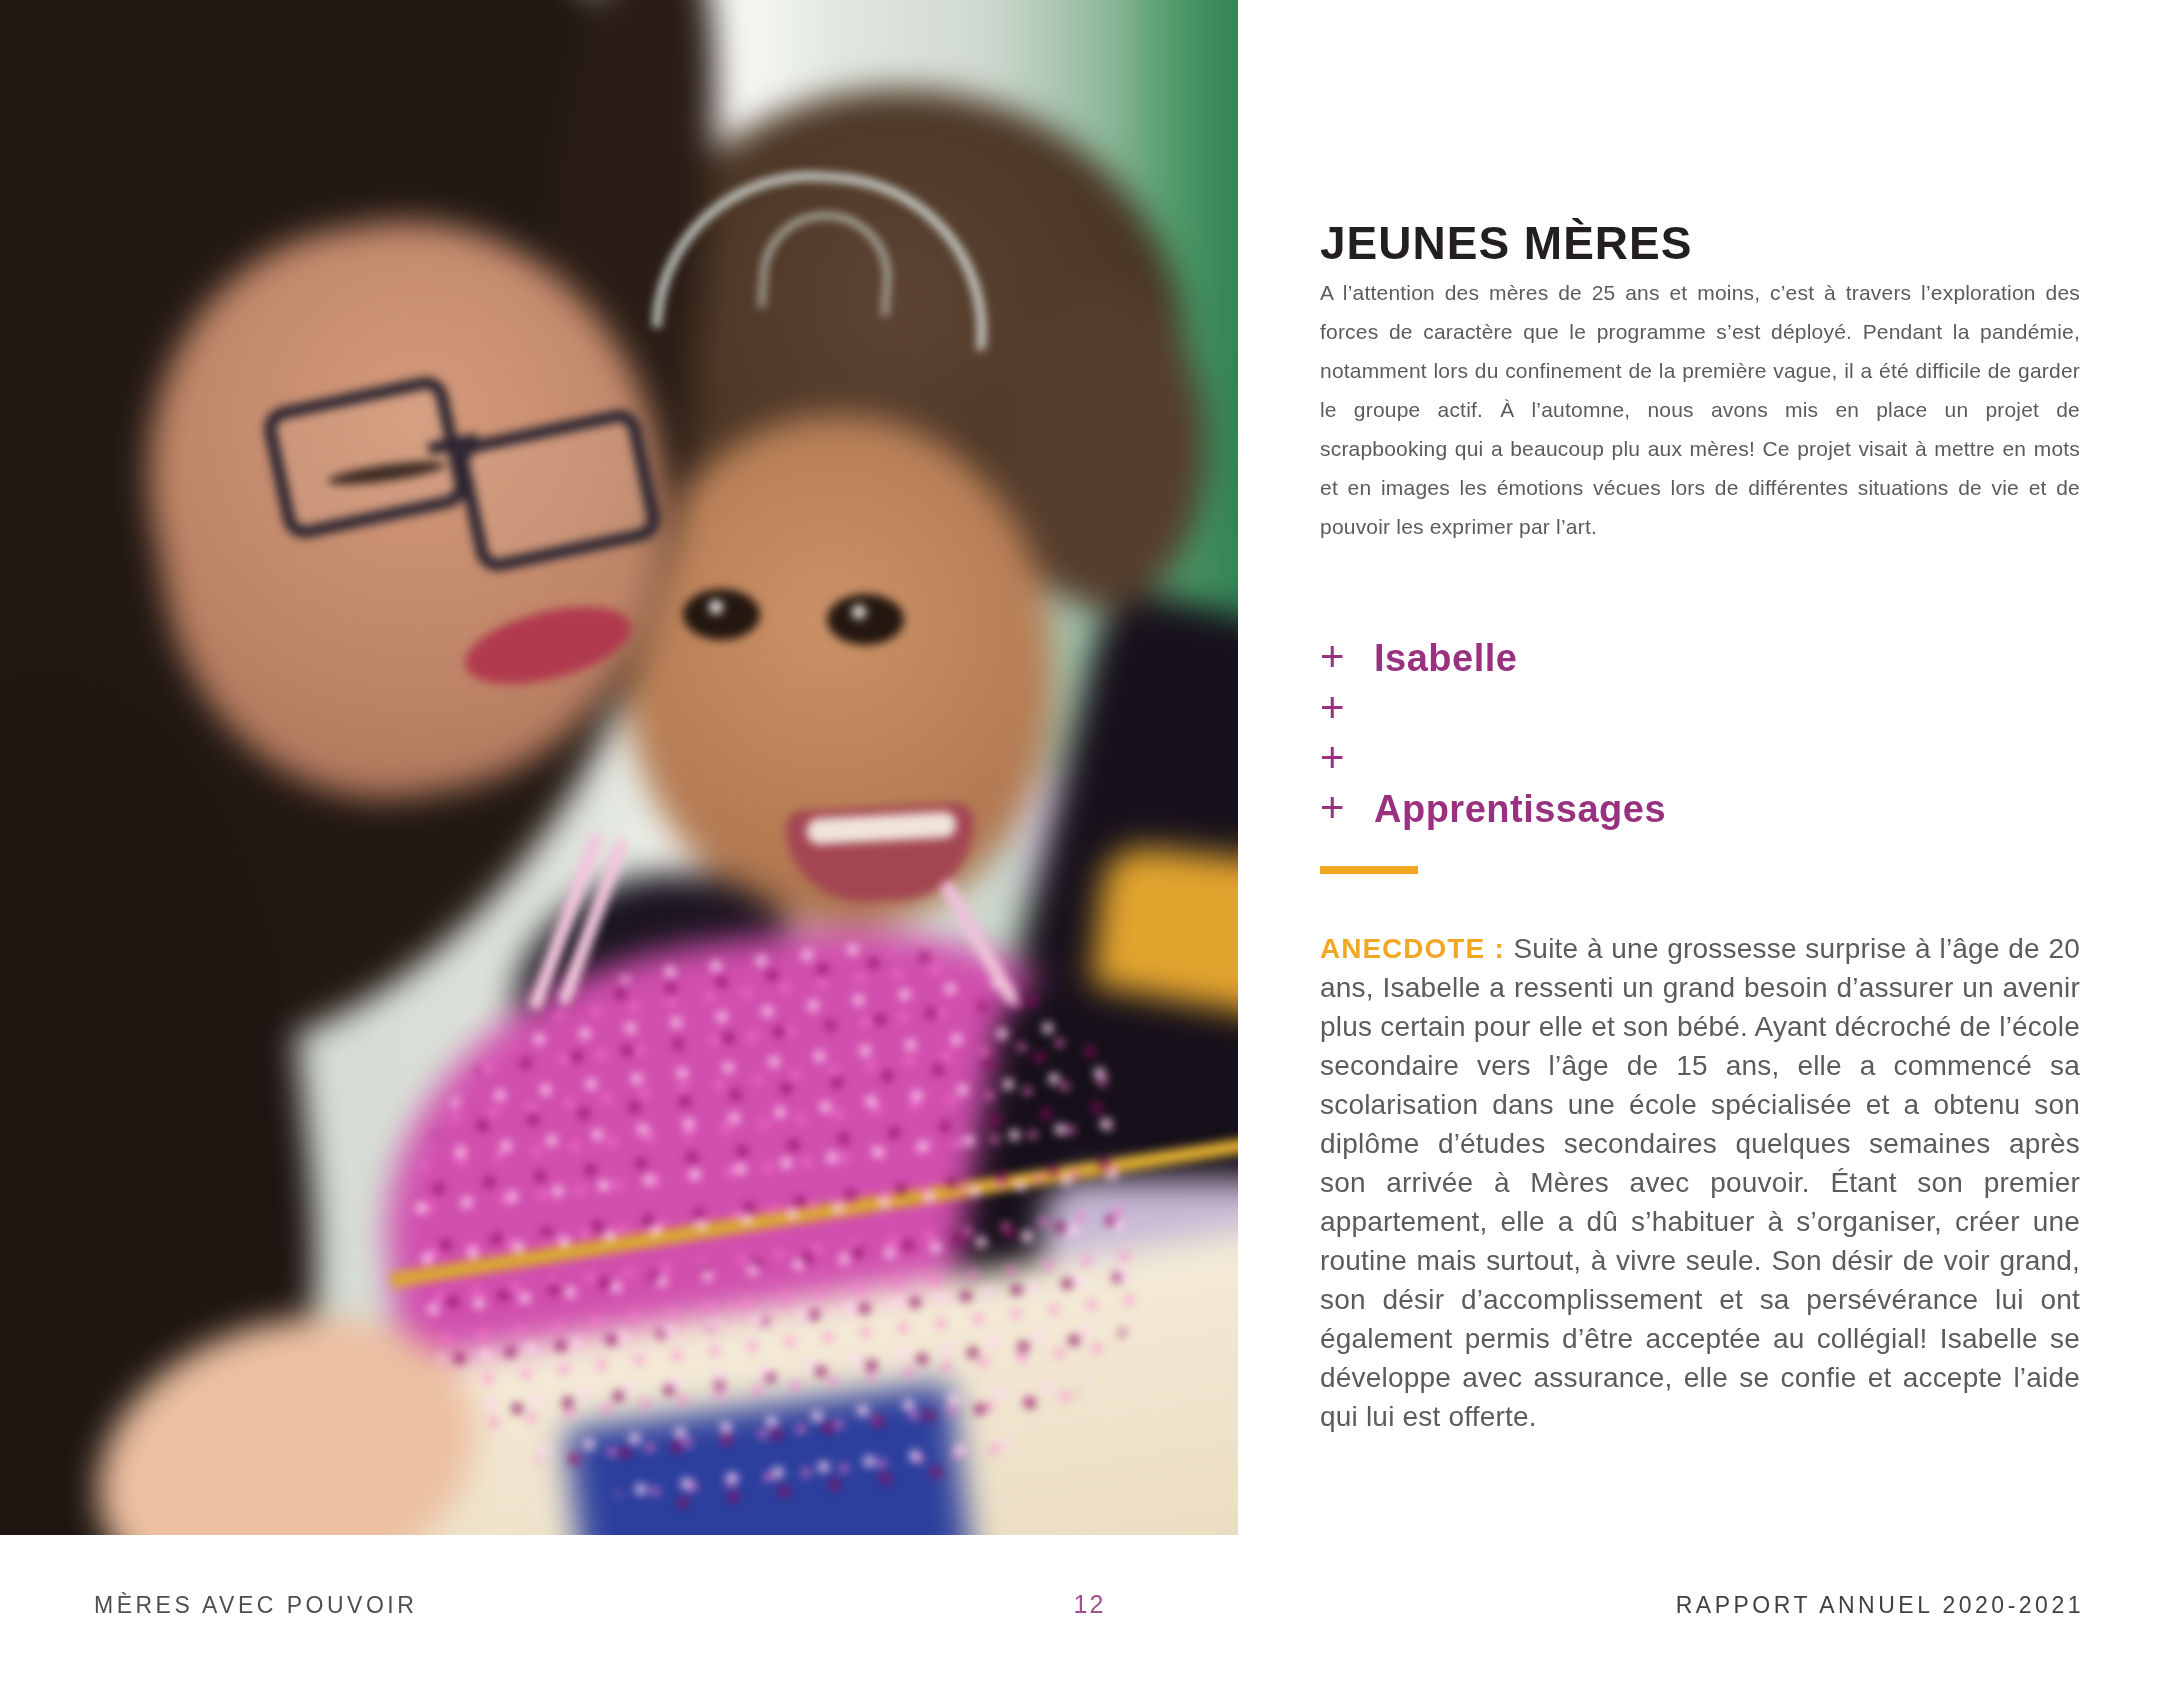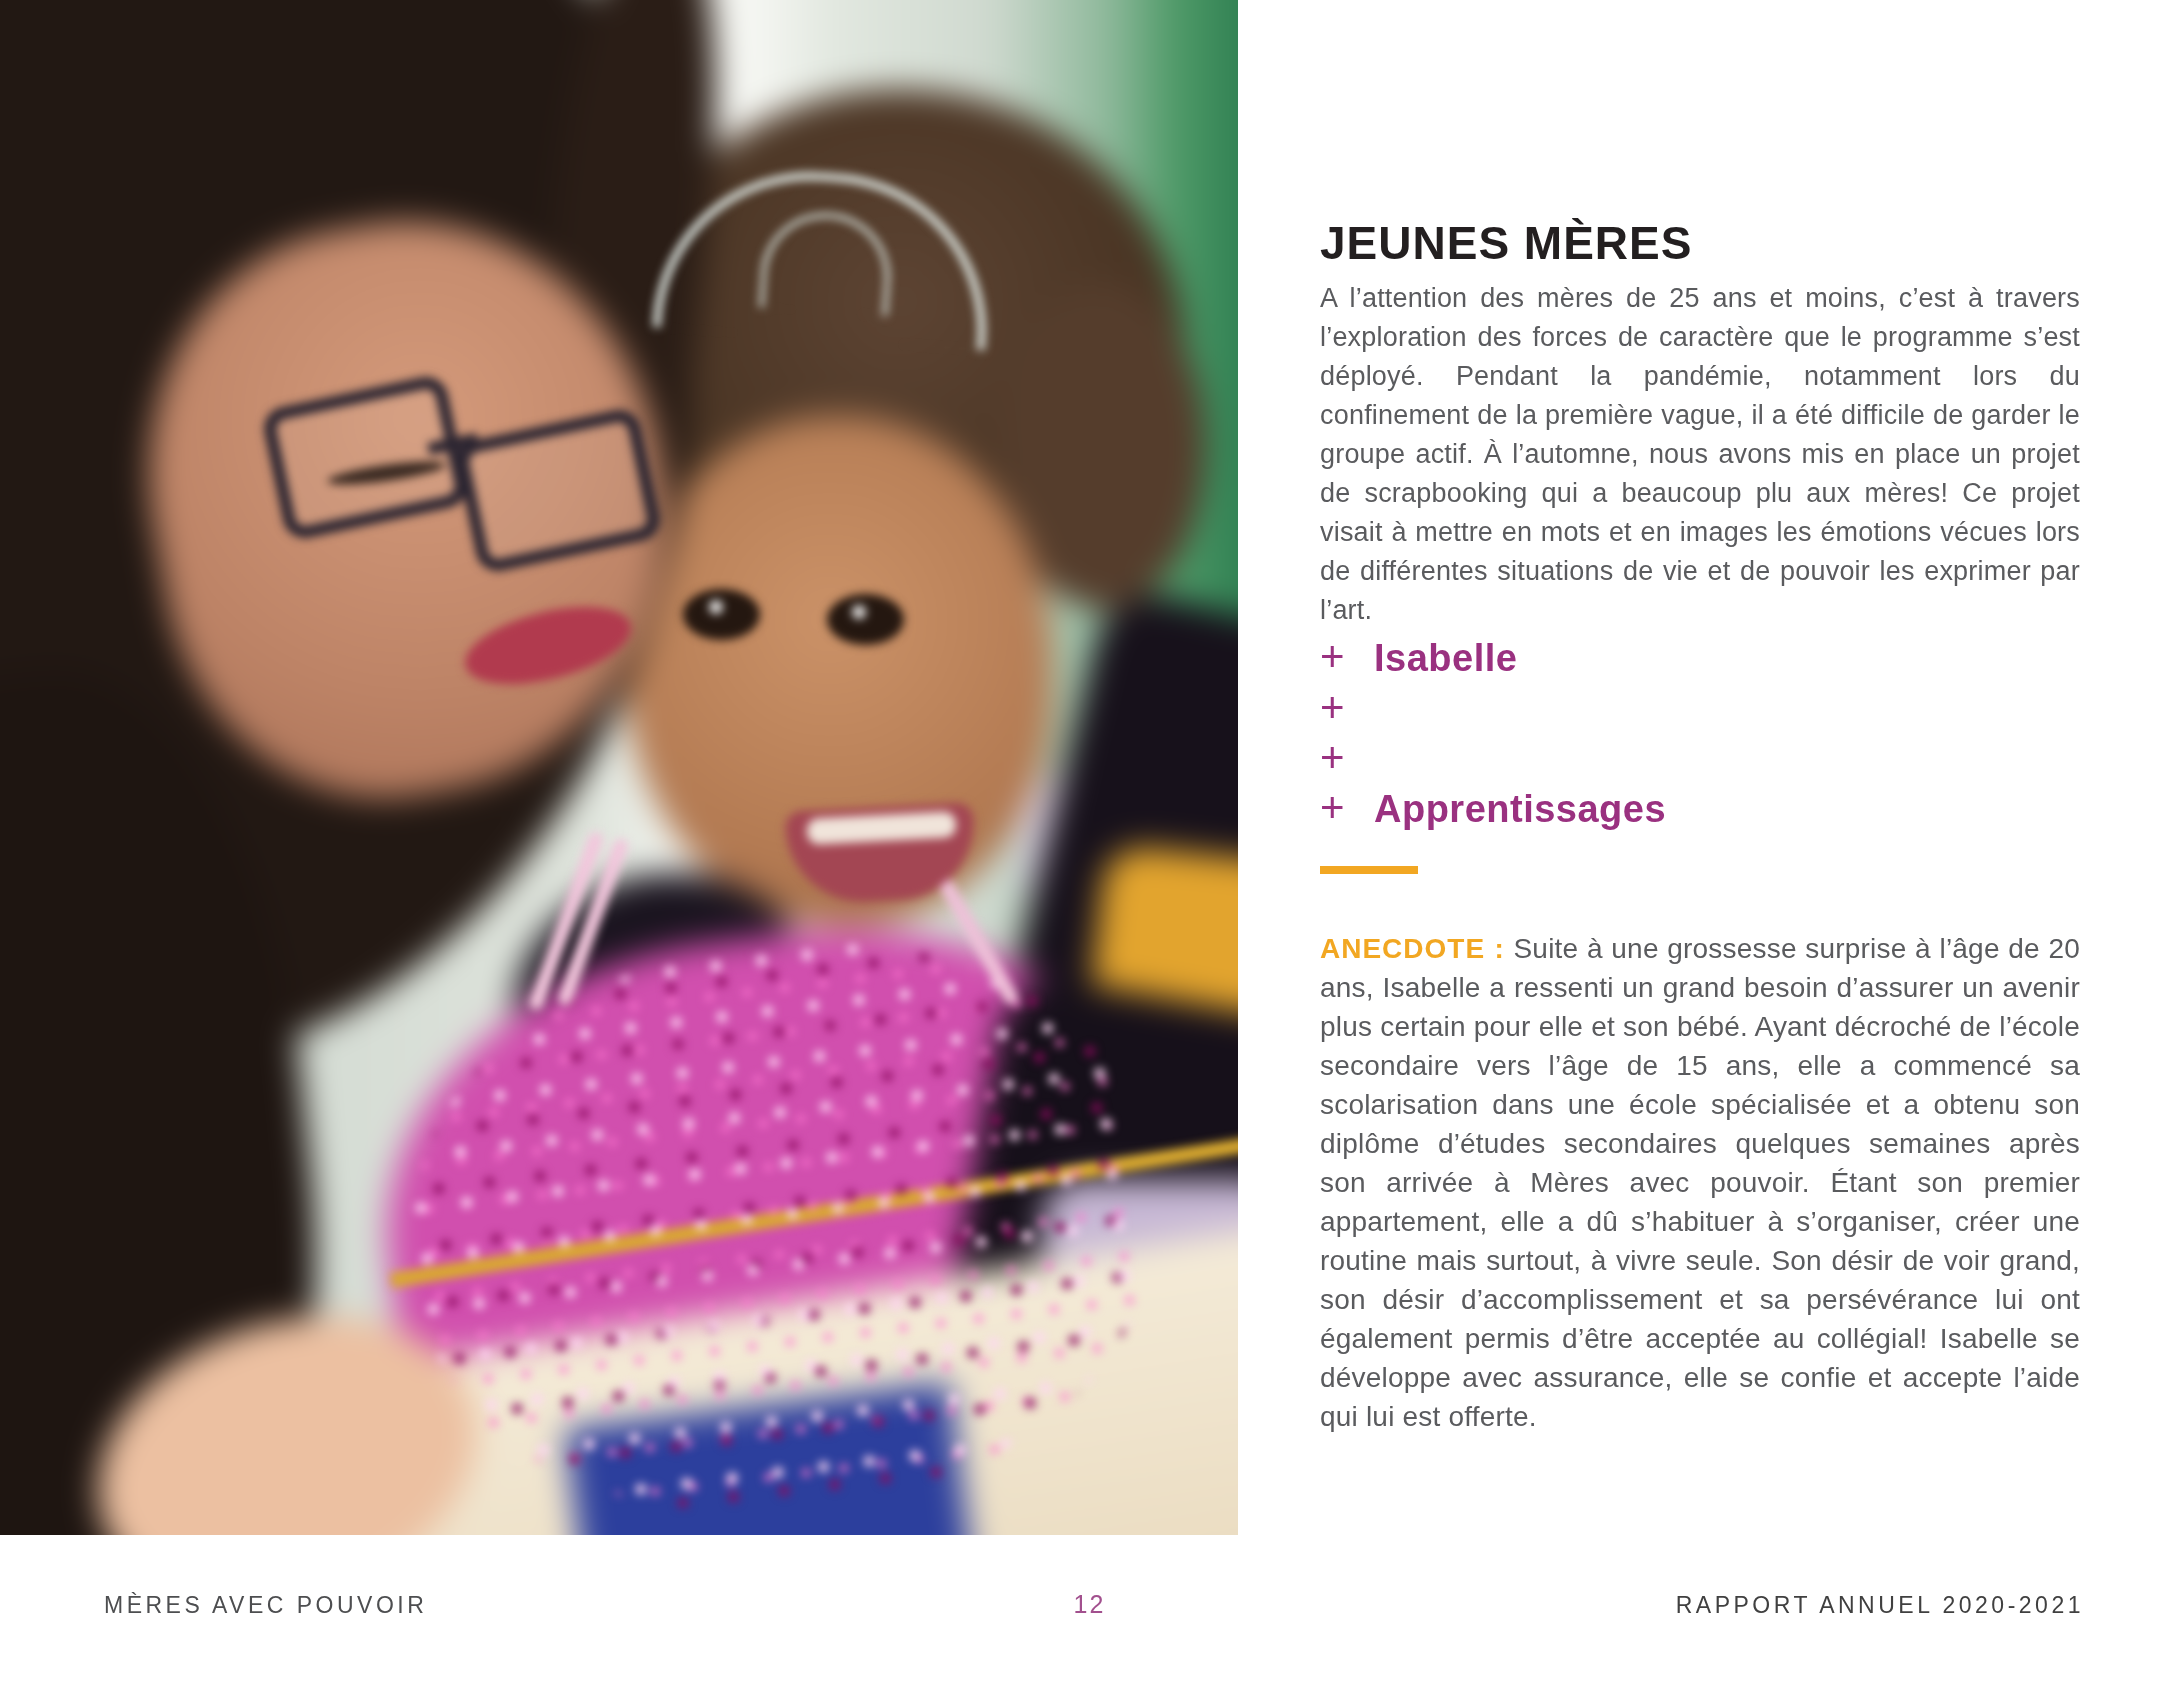--- a/index.html
+++ b/index.html
@@ -69,30 +69,30 @@
   .eye.r{left:827px;top:594px;}
   .glint{width:14px;height:14px;border-radius:50%;background:#ffffff;opacity:.9;}
   .glint.l{left:709px;top:600px;}
   .glint.r{left:852px;top:605px;}
   .smile{left:787px;top:807px;width:188px;height:94px;background:#a34653;border-radius:20px 20px 94px 94px;transform:rotate(-3deg);}
   .teeth{left:807px;top:815px;width:149px;height:26px;background:#f0e4da;border-radius:12px;transform:rotate(-3deg);}
   
   .content{position:absolute;left:1320px;top:0;width:760px;height:1683px;margin-top:48px;}
   .content>*{position:absolute;left:0;}
   .title{top:139px;font-size:46px;line-height:50px;font-weight:700;letter-spacing:1px;color:#231f20;}
-  .intro{top:204px;width:760px;font-size:27px;line-height:39px;color:#5a5b5e;text-align:justify;letter-spacing:0.2px;}
+  .intro{top:204px;width:760px;font-size:21px;line-height:39px;color:#5a5b5e;text-align:justify;letter-spacing:0.2px;}
   .program-list{top:584px;display:flex;flex-direction:column;}
   .program-item{display:flex;align-items:baseline;line-height:50px;}
   .plus{width:36px;font-size:42px;font-weight:400;color:#9a3180;margin-right:18px;}
   .program-label{font-size:38px;font-weight:700;letter-spacing:0.5px;color:#9a3180;}
   .divider{top:818px;width:98px;height:8px;background:#f2a722;}
   .anecdote{top:853px;width:760px;font-size:28px;line-height:39px;color:#5a5b5e;text-align:justify;letter-spacing:0.2px;}
   .anecdote-label{color:#f2a722;font-weight:700;letter-spacing:1px;}
   
-  .footer-left{position:absolute;left:104px;top:1592px;font-size:23px;letter-spacing:3.5px;color:#4d4e50;}
+  .footer-left{position:absolute;left:94px;top:1592px;font-size:23px;letter-spacing:3.5px;color:#4d4e50;}
   .page-number{position:absolute;left:1040px;top:1590px;width:99px;text-align:center;font-size:25px;letter-spacing:2px;color:#a2508e;}
   .footer-right{position:absolute;right:94px;top:1592px;font-size:23px;letter-spacing:3.5px;color:#404040;}
 </style>
 </head>
 <body>
 
 <div class="photo" role="img" aria-label="Mère portant des lunettes lisant un livre avec sa fille coiffée d’un diadème et vêtue d’une robe rose à paillettes">
   <div class="layer soft">
     <div class="b bg-bands"></div>
     <div class="b lav-tr"></div>

